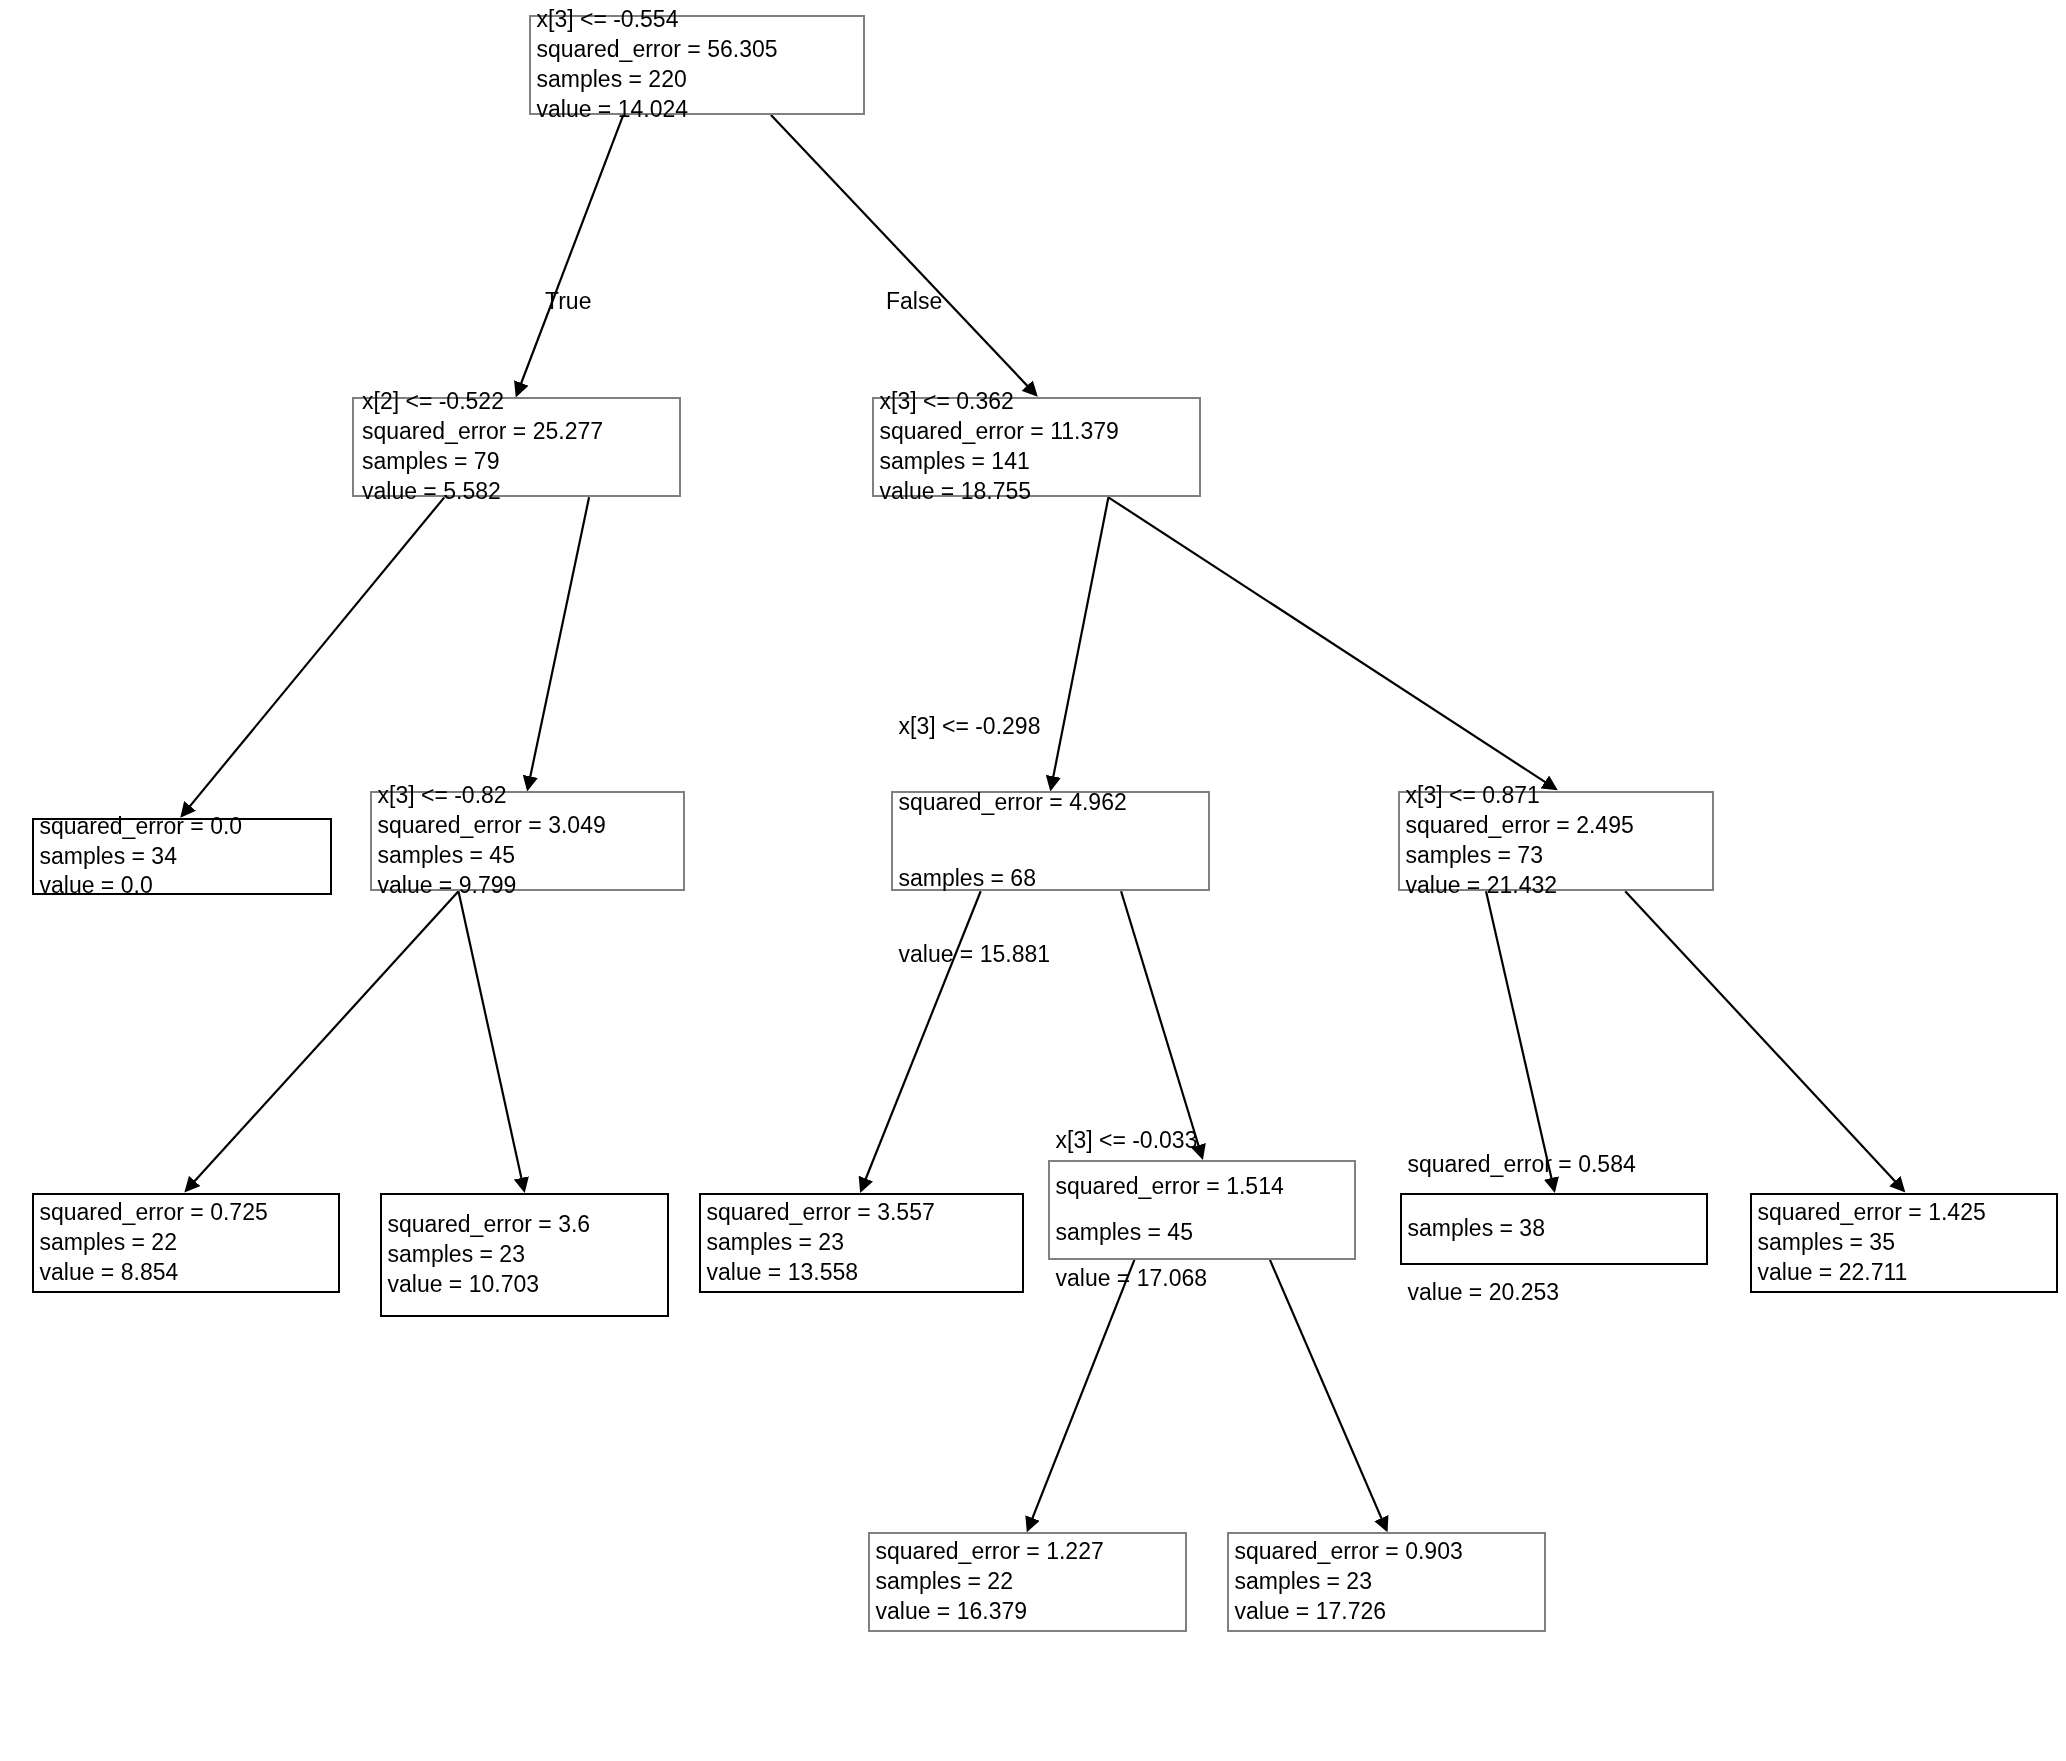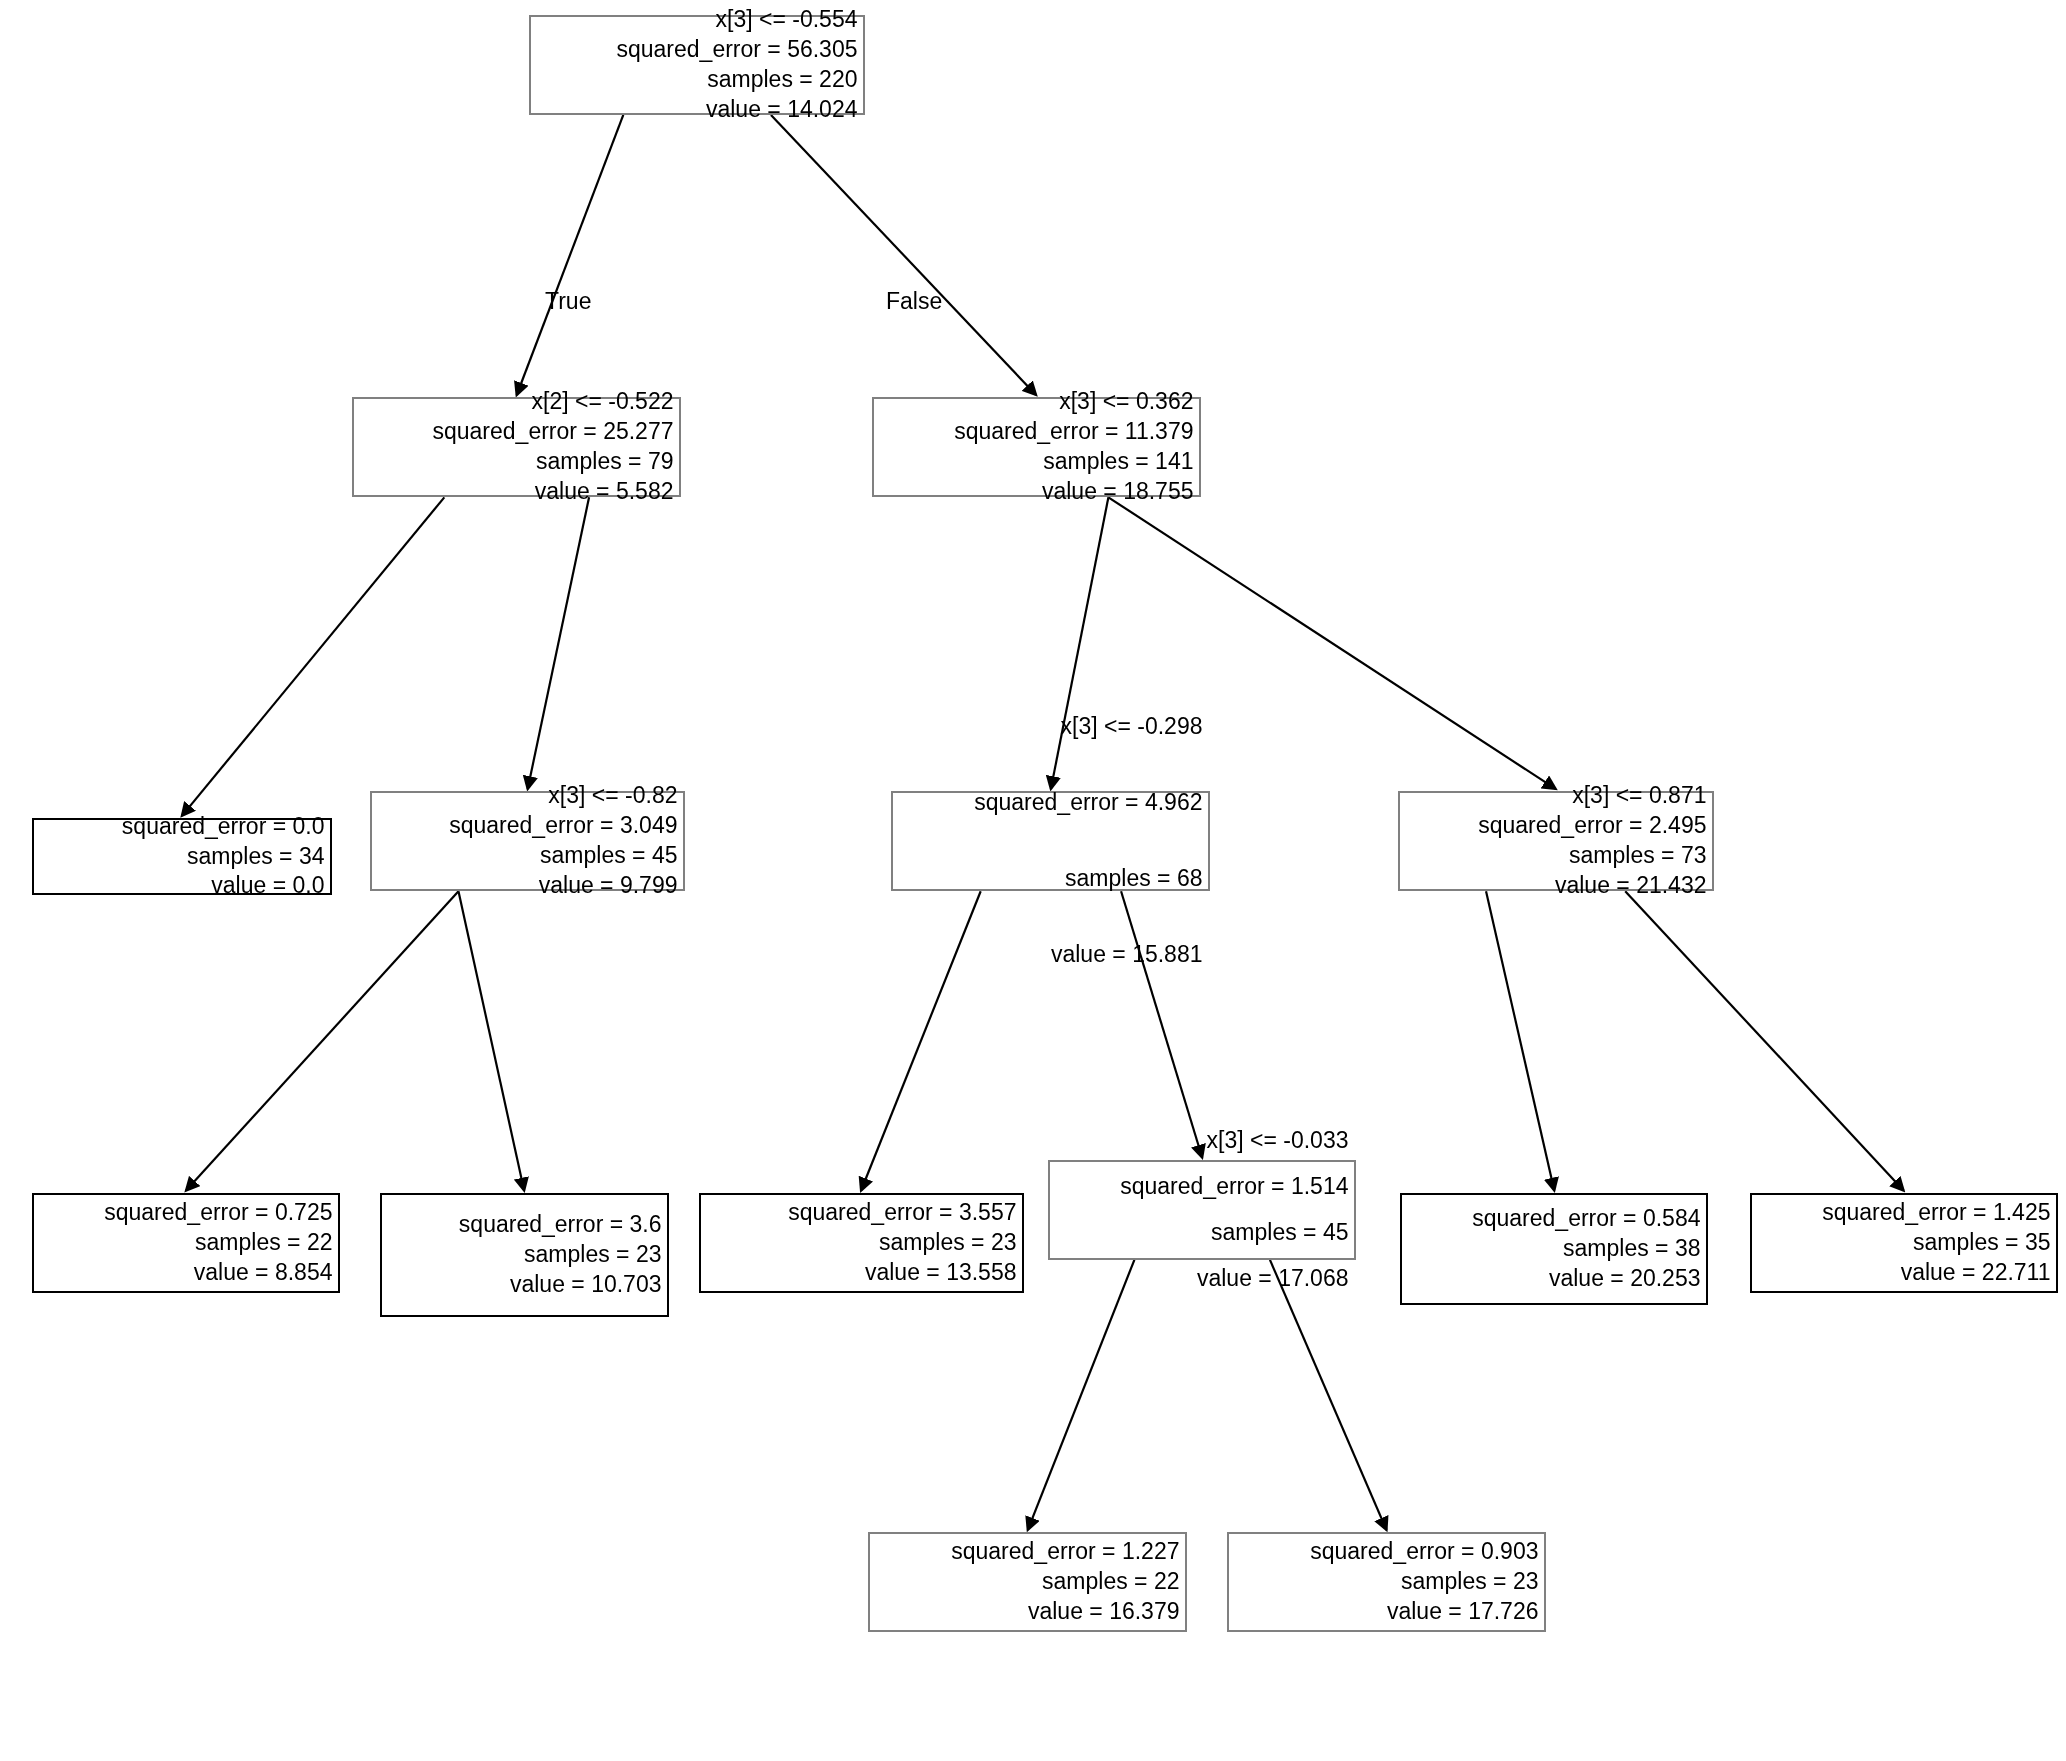--- a/index.html
+++ b/index.html
@@ -6,21 +6,21 @@
   html,body{margin:0;padding:0;background:#ffffff;}
   body{font-family:"Liberation Sans",sans-serif;}
   #canvas{position:relative;width:2066px;height:1761px;background:#ffffff;overflow:hidden;}
   svg#edges{position:absolute;left:0;top:0;width:2066px;height:1761px;pointer-events:none;}
   .node{
     position:absolute;
     box-sizing:border-box;
     background:#ffffff;
     display:flex;
     flex-direction:column;
-    align-items:flex-end;
+    align-items:flex-start;
     justify-content:center;
     text-align:center;
     color:#000000;
     font-size:23px;
     line-height:1.30;
     padding:3.3px 5.5px;
   }
   .node.gray{border:2.8px solid #808080;}
   .node.black{border:2.8px solid #000000;}
   .node .ln{white-space:nowrap;}
@@ -116,21 +116,21 @@
         <span class="ln">squared_error = 3.557</span>
         <span class="ln">samples = 23</span>
         <span class="ln">value = 13.558</span>
       </div>
       <div class="node gray" style="left: 1048px; top: 1160px; width: 308px; height: 100px; gap: 16px;">
         <span class="ln">x[3] &lt;= -0.033</span>
         <span class="ln">squared_error = 1.514</span>
         <span class="ln">samples = 45</span>
         <span class="ln">value = 17.068</span>
       </div>
-      <div class="node black" style="left: 1400px; top: 1193px; width: 308px; height: 112px;">
+      <div class="node black" style="left: 1400px; top: 1193px; width: 308px; height: 72px; gap: 34px;">
         <span class="ln">squared_error = 0.584</span>
         <span class="ln">samples = 38</span>
         <span class="ln">value = 20.253</span>
       </div>
       <div class="node black" style="left: 1750px; top: 1193px; width: 308px; height: 100px;">
         <span class="ln">squared_error = 1.425</span>
         <span class="ln">samples = 35</span>
         <span class="ln">value = 22.711</span>
       </div>
       <div class="node gray" style="left: 868px; top: 1532px; width: 319px; height: 100px;">

